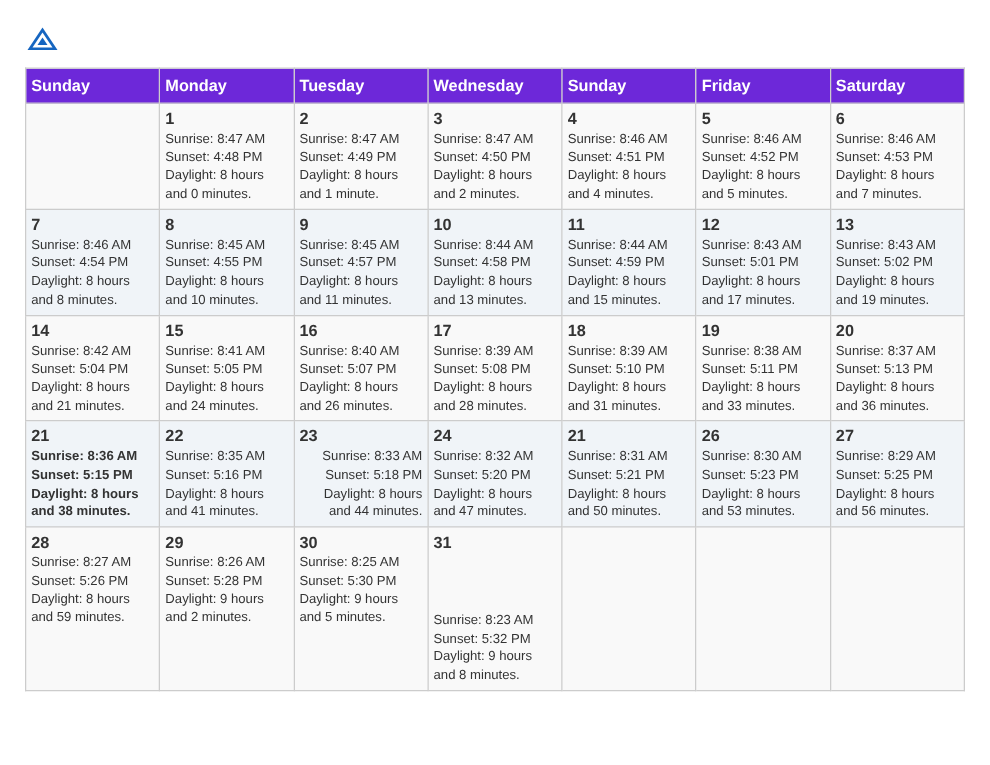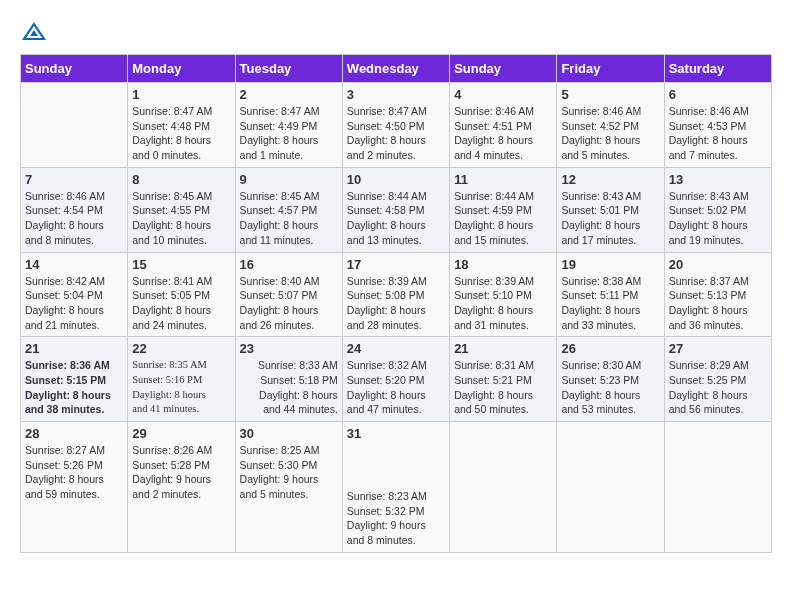--- a/index.html
+++ b/index.html
@@ -253,21 +253,21 @@
       <tr>
         <td>
           <span class="day-num">21</span>
           <div class="day-info" style="white-space: pre-line; font-weight: bold;">Sunrise: 8:36 AM
 Sunset: 5:15 PM
 Daylight: 8 hours
 and 38 minutes.</div>
         </td>
         <td>
           <span class="day-num">22</span>
-          <div class="day-info" style="white-space: pre-line; font-family: Liberation Serif, serif;">Sunrise: 8:35 AM
+          <div class="day-info" style="white-space: pre-line;">Sunrise: 8:35 AM
 Sunset: 5:16 PM
 Daylight: 8 hours
 and 41 minutes.</div>
         </td>
         <td>
           <span class="day-num">23</span>
           <div class="day-info" style="white-space: pre-line; text-align: right;">Sunrise: 8:33 AM
 Sunset: 5:18 PM
 Daylight: 8 hours
 and 44 minutes.</div>

